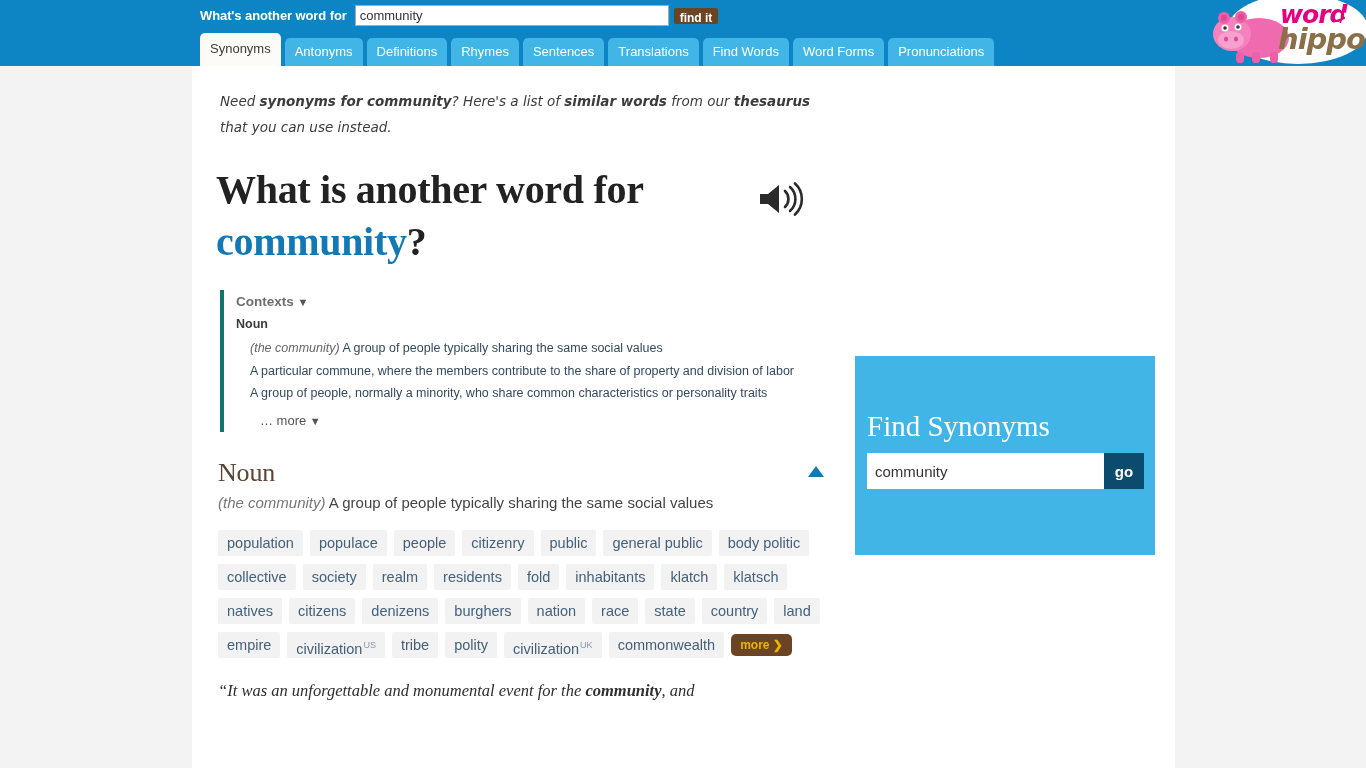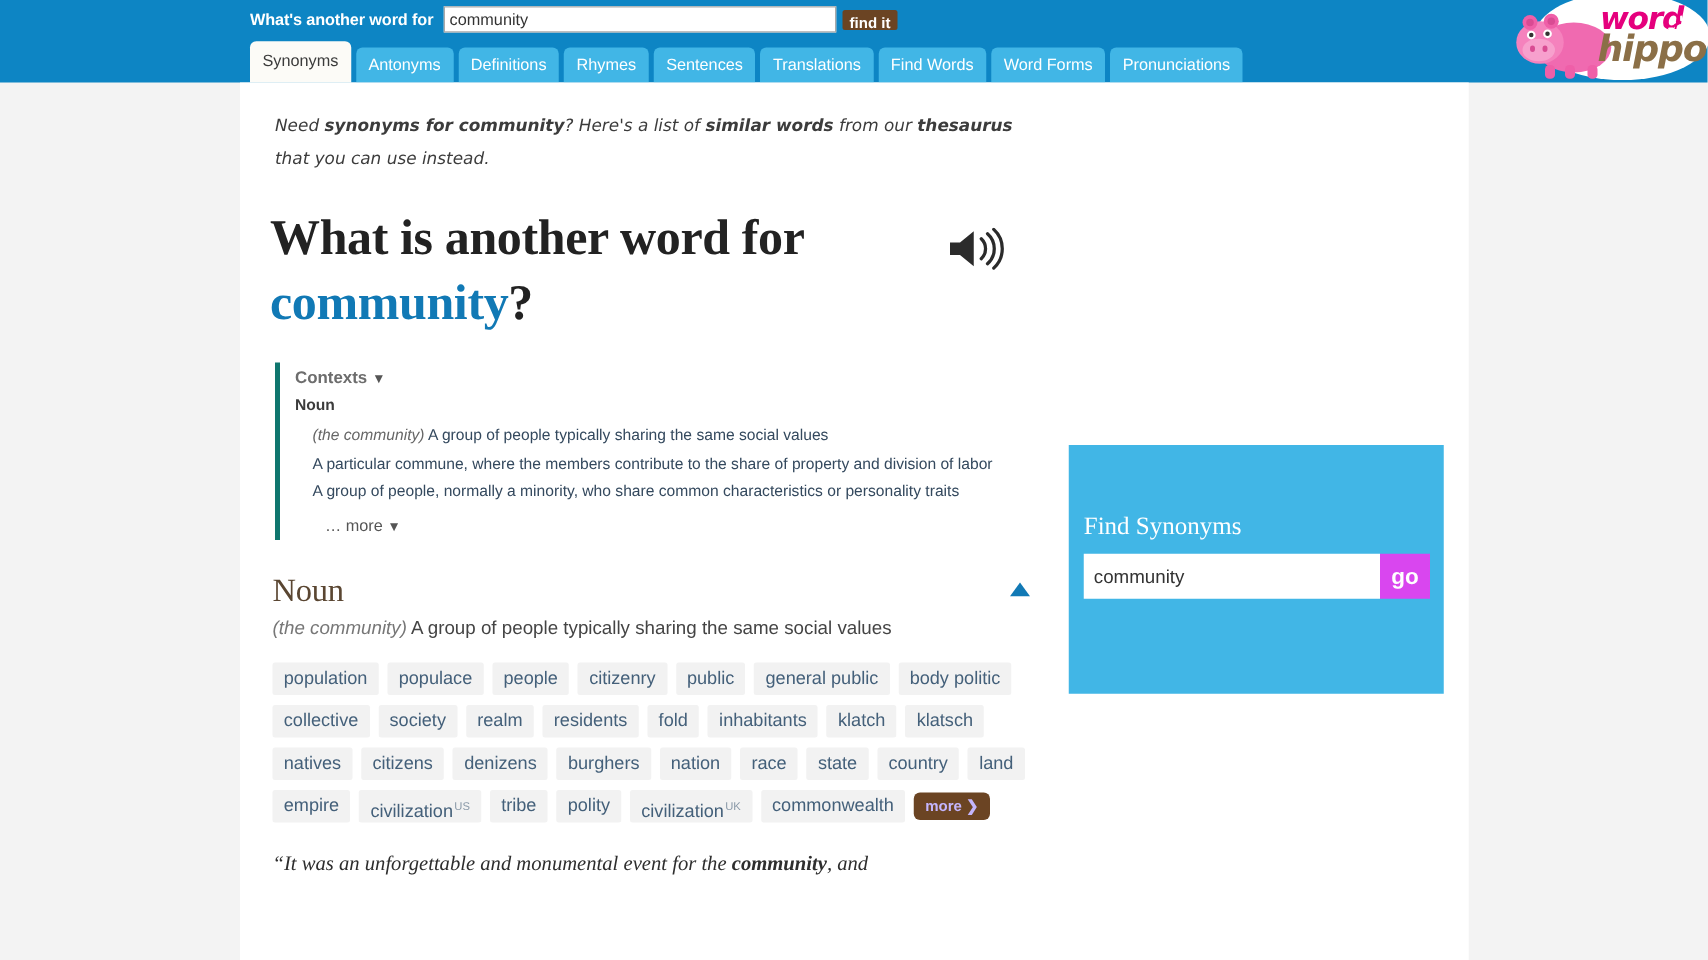--- a/index.html
+++ b/index.html
@@ -271,21 +271,21 @@
     white-space: nowrap;
   }
   .chip sup {
     font-size: 9px;
     color: #8a99a8;
     vertical-align: super;
     margin-left: 1px;
   }
   #chip-more {
     background: #6b4423;
-    color: #c4b5fd;
+    color: #eab308;
     font-size: 12px;
     font-weight: bold;
     height: 22px;
     line-height: 22px;
     padding: 0 9px;
     border-radius: 5px;
     margin-top: 2px;
     cursor: pointer;
     white-space: nowrap;
   }
@@ -305,45 +305,45 @@
   #sidebar-box {
     position: absolute;
     left: 663px; top: 290px;
     width: 300px;
     height: 199px;
     background: #41b6e6;
   }
   #sidebar-title {
     margin: 54px 0 0 12px;
     font-family: "Liberation Serif", serif;
-    font-size: 20px;
+    font-size: 29px;
     color: #ffffff;
   }
   #sidebar-form {
     margin: 10px 0 0 12px;
     display: flex;
     height: 36px;
     width: 277px;
   }
   #sidebar-input {
     flex: 1;
     border: none;
     background: #ffffff;
     font-size: 15px;
     color: #333;
     padding: 0 8px;
     outline: none;
     font-family: "Liberation Sans", sans-serif;
   }
   #sidebar-go {
     width: 40px;
-    background: #d946ef;
+    background: #0c4a6e;
     color: #ffffff;
     border: none;
-    font-size: 18px;
+    font-size: 15px;
     font-weight: bold;
     cursor: pointer;
     font-family: "Liberation Sans", sans-serif;
   }
 </style>
 </head>
 <body>
 
 <div id="header">
   <div id="header-inner">

